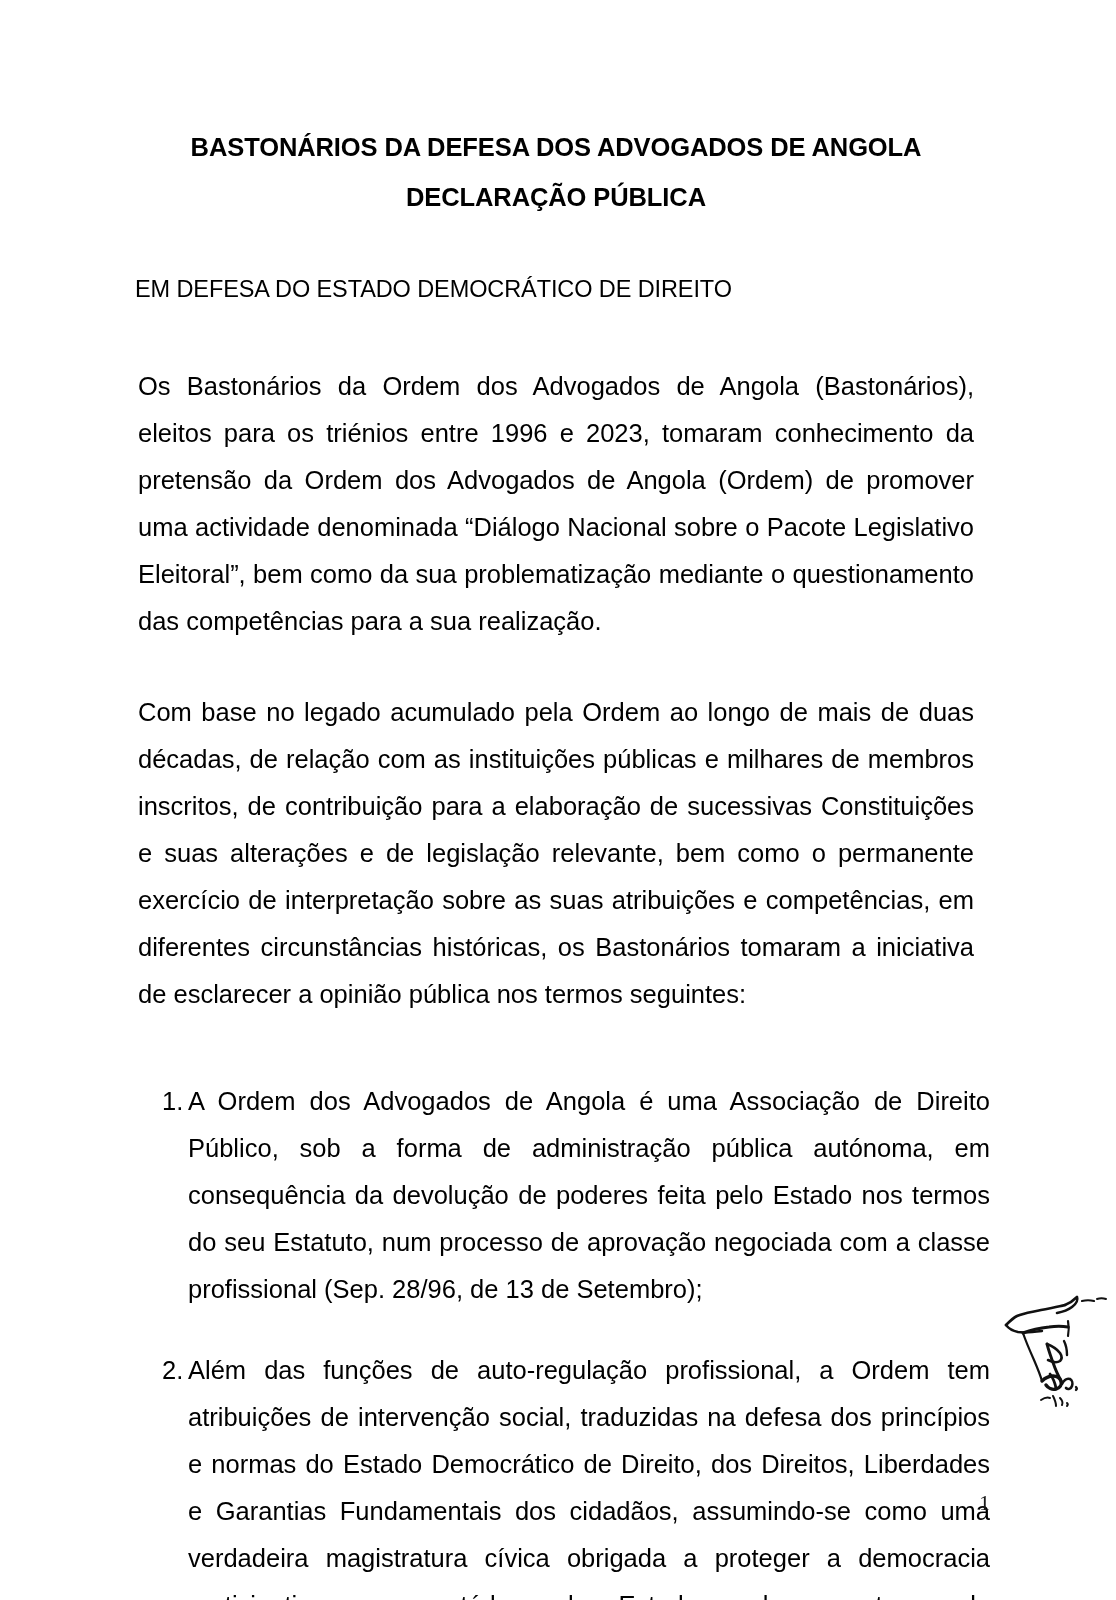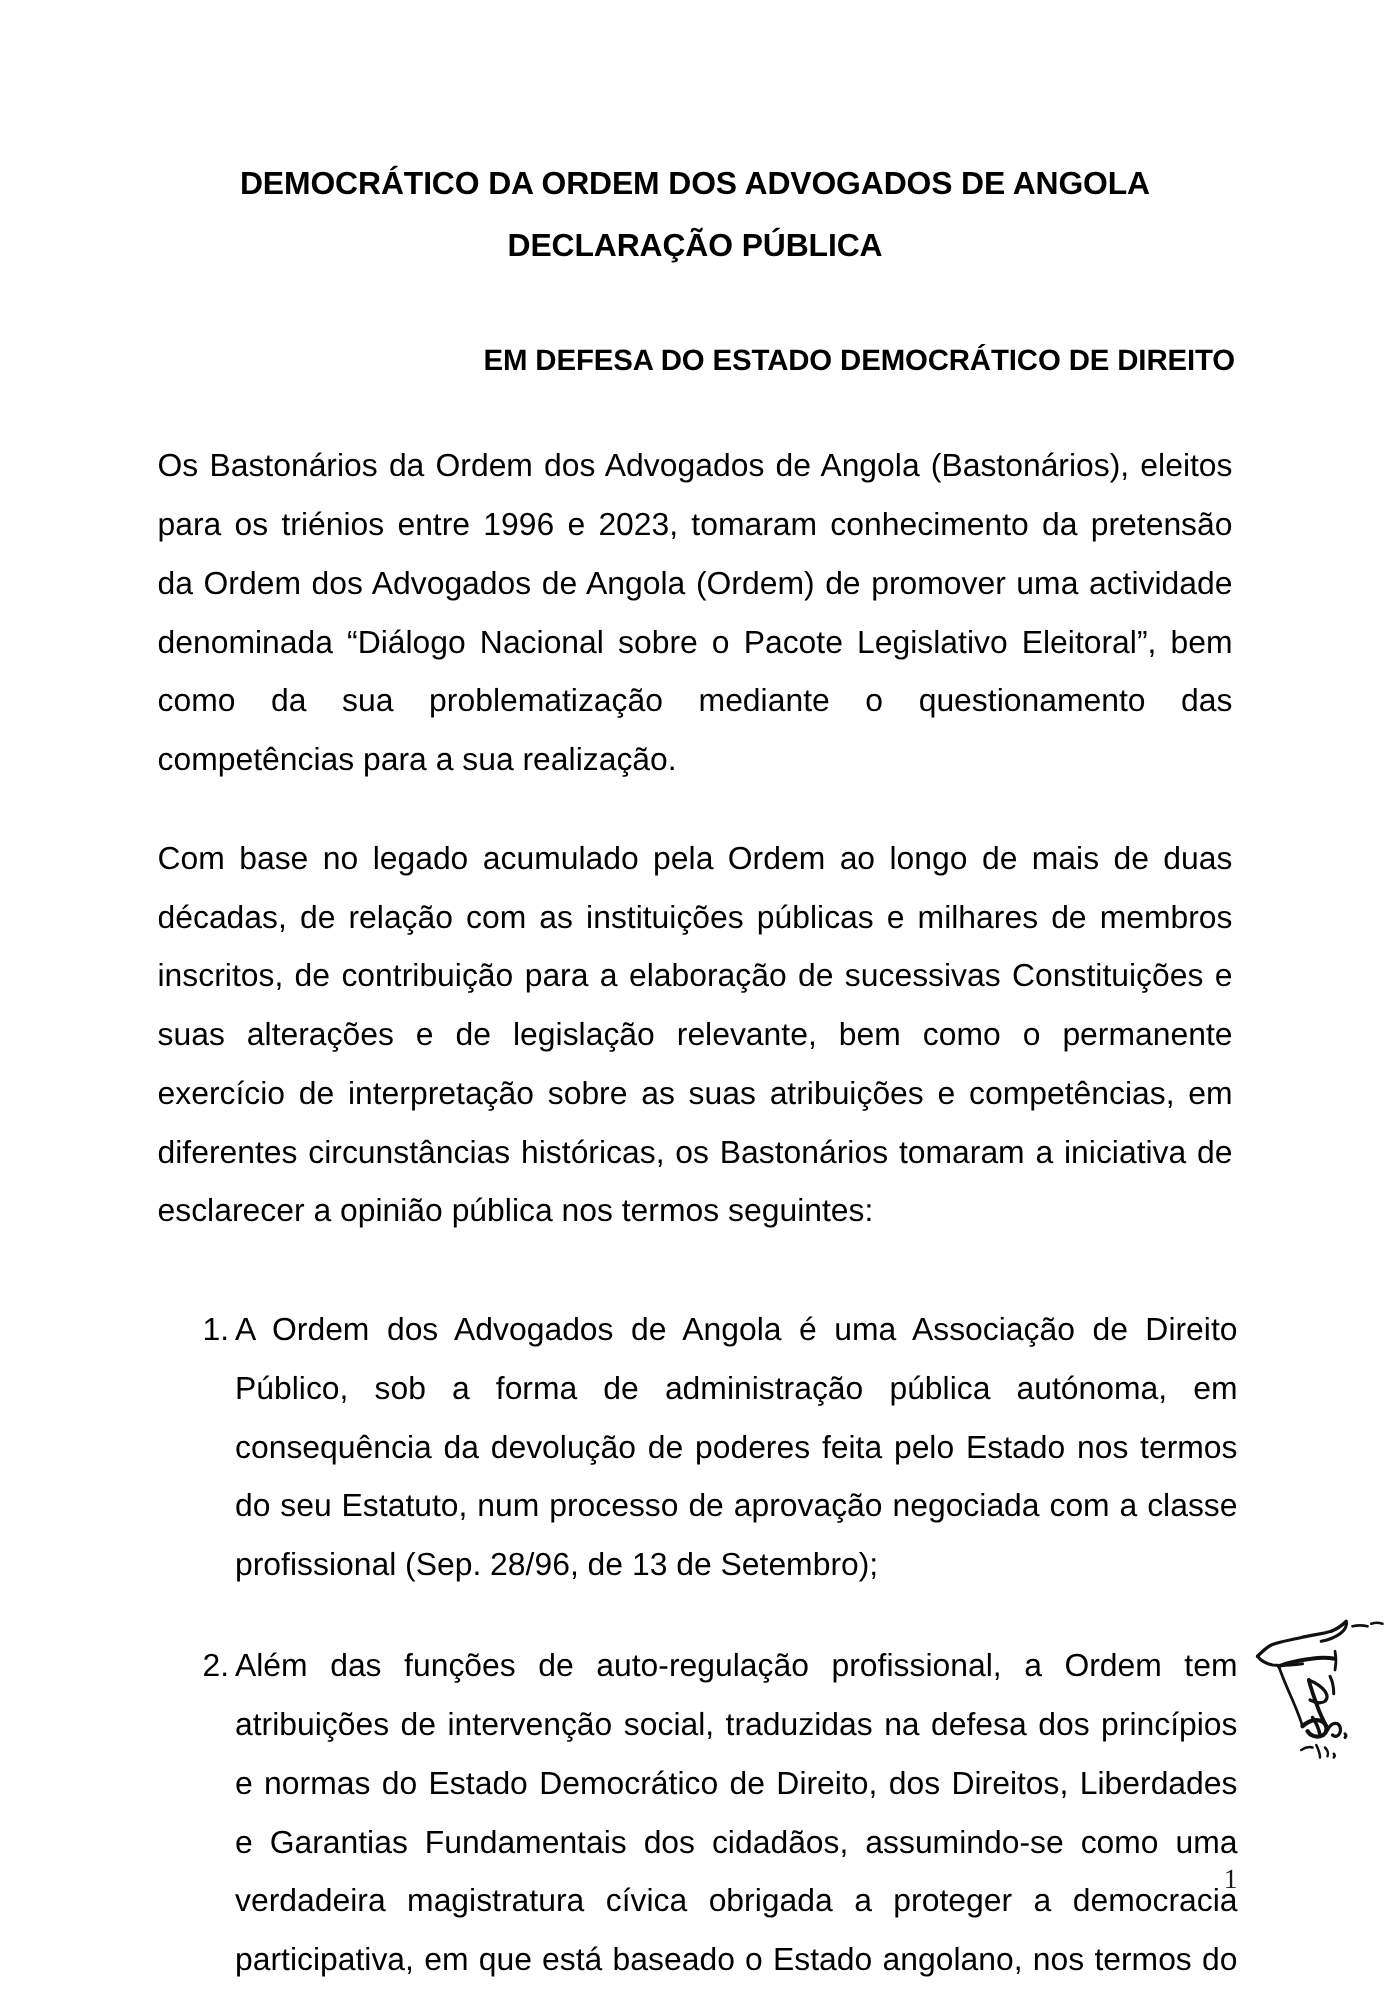--- a/index.html
+++ b/index.html
@@ -41,34 +41,34 @@
   h2.doc-subtitle {
     font-size: 25.5px;
     font-weight: bold;
     line-height: 38px;
     text-align: center;
     margin: 12px;
     letter-spacing: -0.1px;
   }
   h3.doc-section-title {
     font-size: 23.5px;
-    font-weight: bold;
-    text-align: right;
-    margin: 2px;
+    font-weight: normal;
+    text-align: left;
+    margin: 13px;
     padding-top: 43px;
     line-height: 34px;
     letter-spacing: -0.1px;
   }
   
   p.body-par {
     font-size: 25.5px;
     line-height: 47px;
     text-align: justify;
     text-align-last: left;
-    margin: 4px;
+    margin: 16px;
     padding-top: 28px;
     word-spacing: 0px;
   }
   p.body-par.first {
     padding-top: 41px;
   }
   
   ol.numbered-list {
     list-style: none;
     margin: 0;
@@ -120,21 +120,21 @@
   }
 </style>
 </head>
 <body>
 
 <div class="page">
 
   <div class="content">
 
     <div class="heading-block">
-      <h1 class="doc-title">DEMOCRÁTICO DA ORDEM DOS ADVOGADOS DE ANGOLA</h1>
+      <h1 class="doc-title">BASTONÁRIOS DA DEFESA DOS ADVOGADOS DE ANGOLA</h1>
       <h2 class="doc-subtitle">DECLARAÇÃO PÚBLICA</h2>
       <h3 class="doc-section-title">EM DEFESA DO ESTADO DEMOCRÁTICO DE DIREITO</h3>
     </div>
 
     <p class="body-par first">Os Bastonários da Ordem dos Advogados de Angola (Bastonários), eleitos para os triénios entre 1996 e 2023, tomaram conhecimento da pretensão da Ordem dos Advogados de Angola (Ordem) de promover uma actividade denominada “Diálogo Nacional sobre o Pacote Legislativo Eleitoral”, bem como da sua problematização mediante o questionamento das competências para a sua realização.</p>
 
     <p class="body-par">Com base no legado acumulado pela Ordem ao longo de mais de duas décadas, de relação com as instituições públicas e milhares de membros inscritos, de contribuição para a elaboração de sucessivas Constituições e suas alterações e de legislação relevante, bem como o permanente exercício de interpretação sobre as suas atribuições e competências, em diferentes circunstâncias históricas, os Bastonários tomaram a iniciativa de esclarecer a opinião pública nos termos seguintes:</p>
 
     <div class="list-wrap">
       <ol class="numbered-list">

